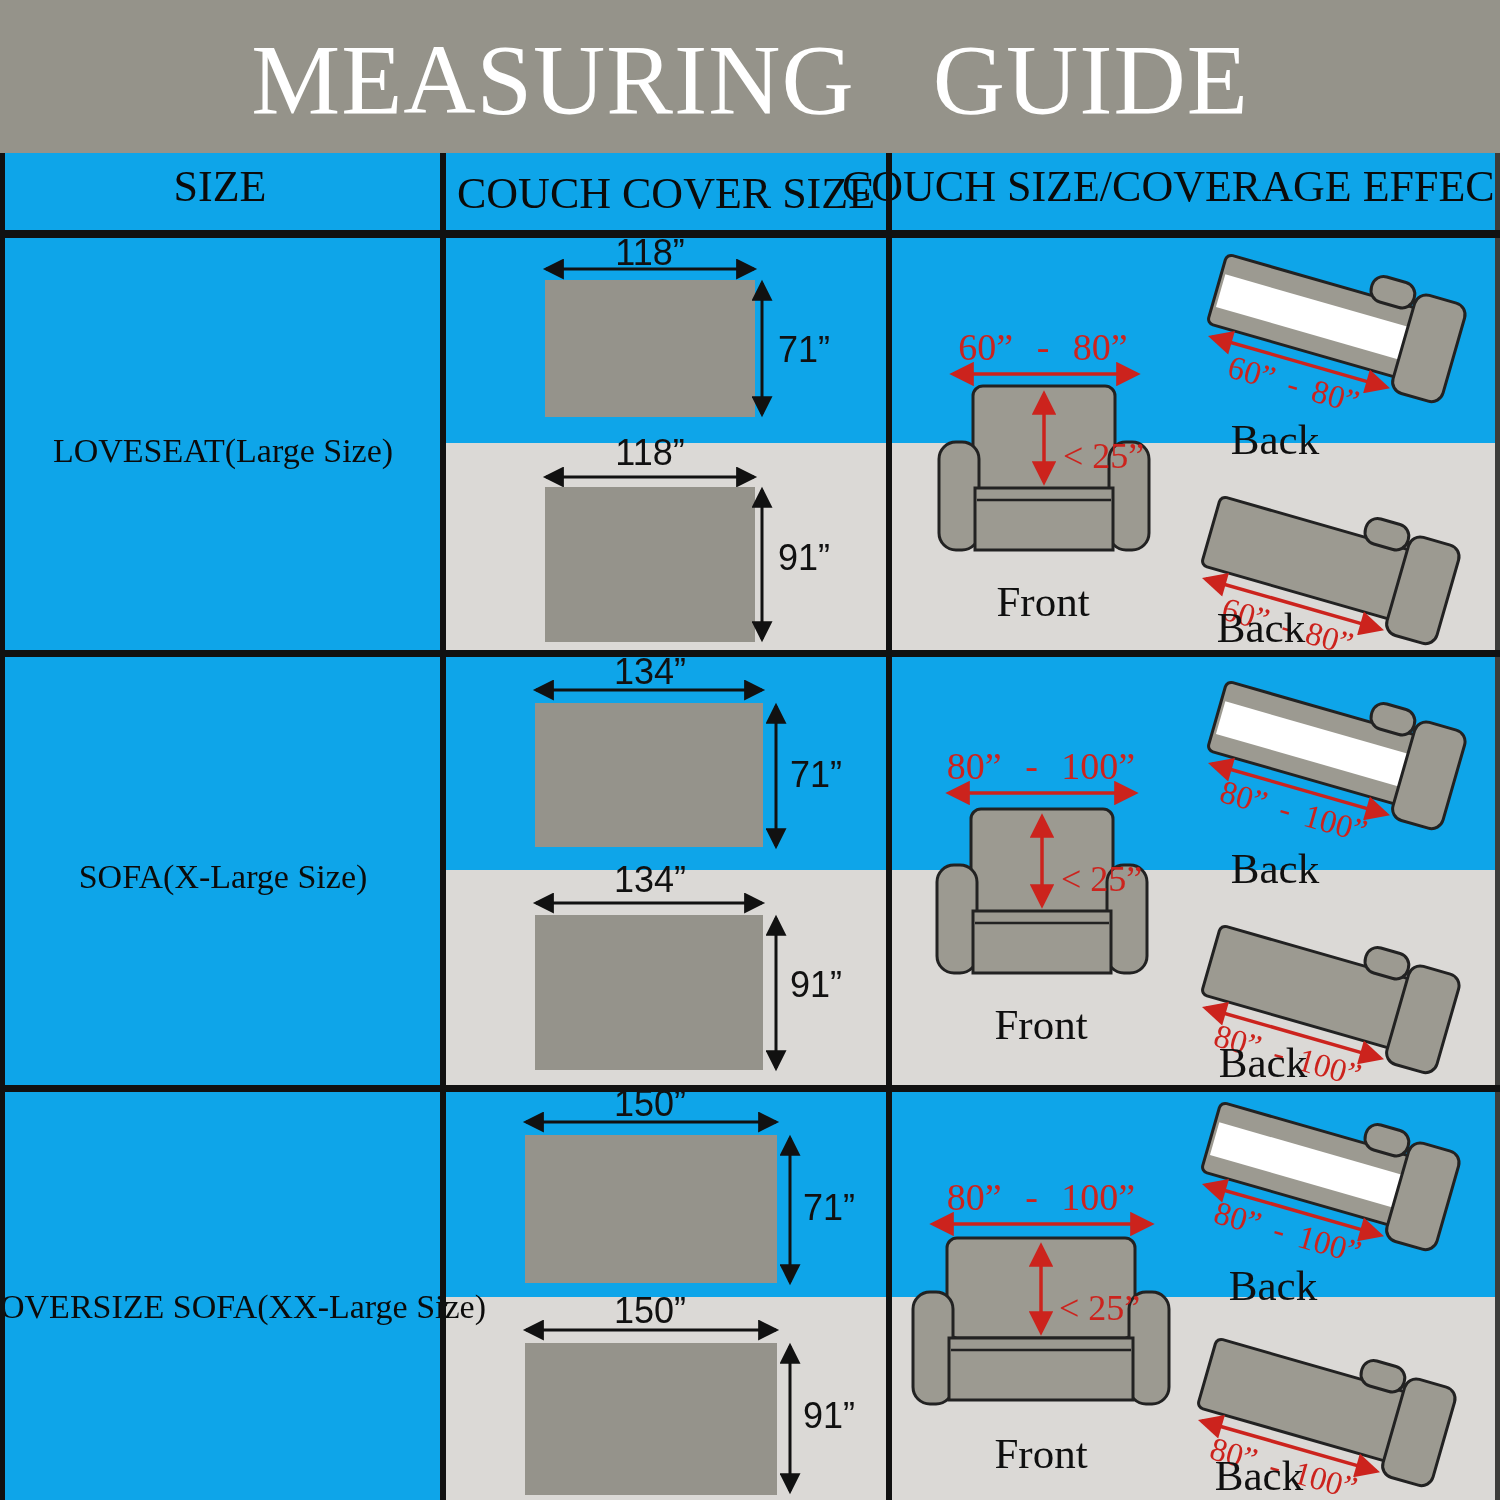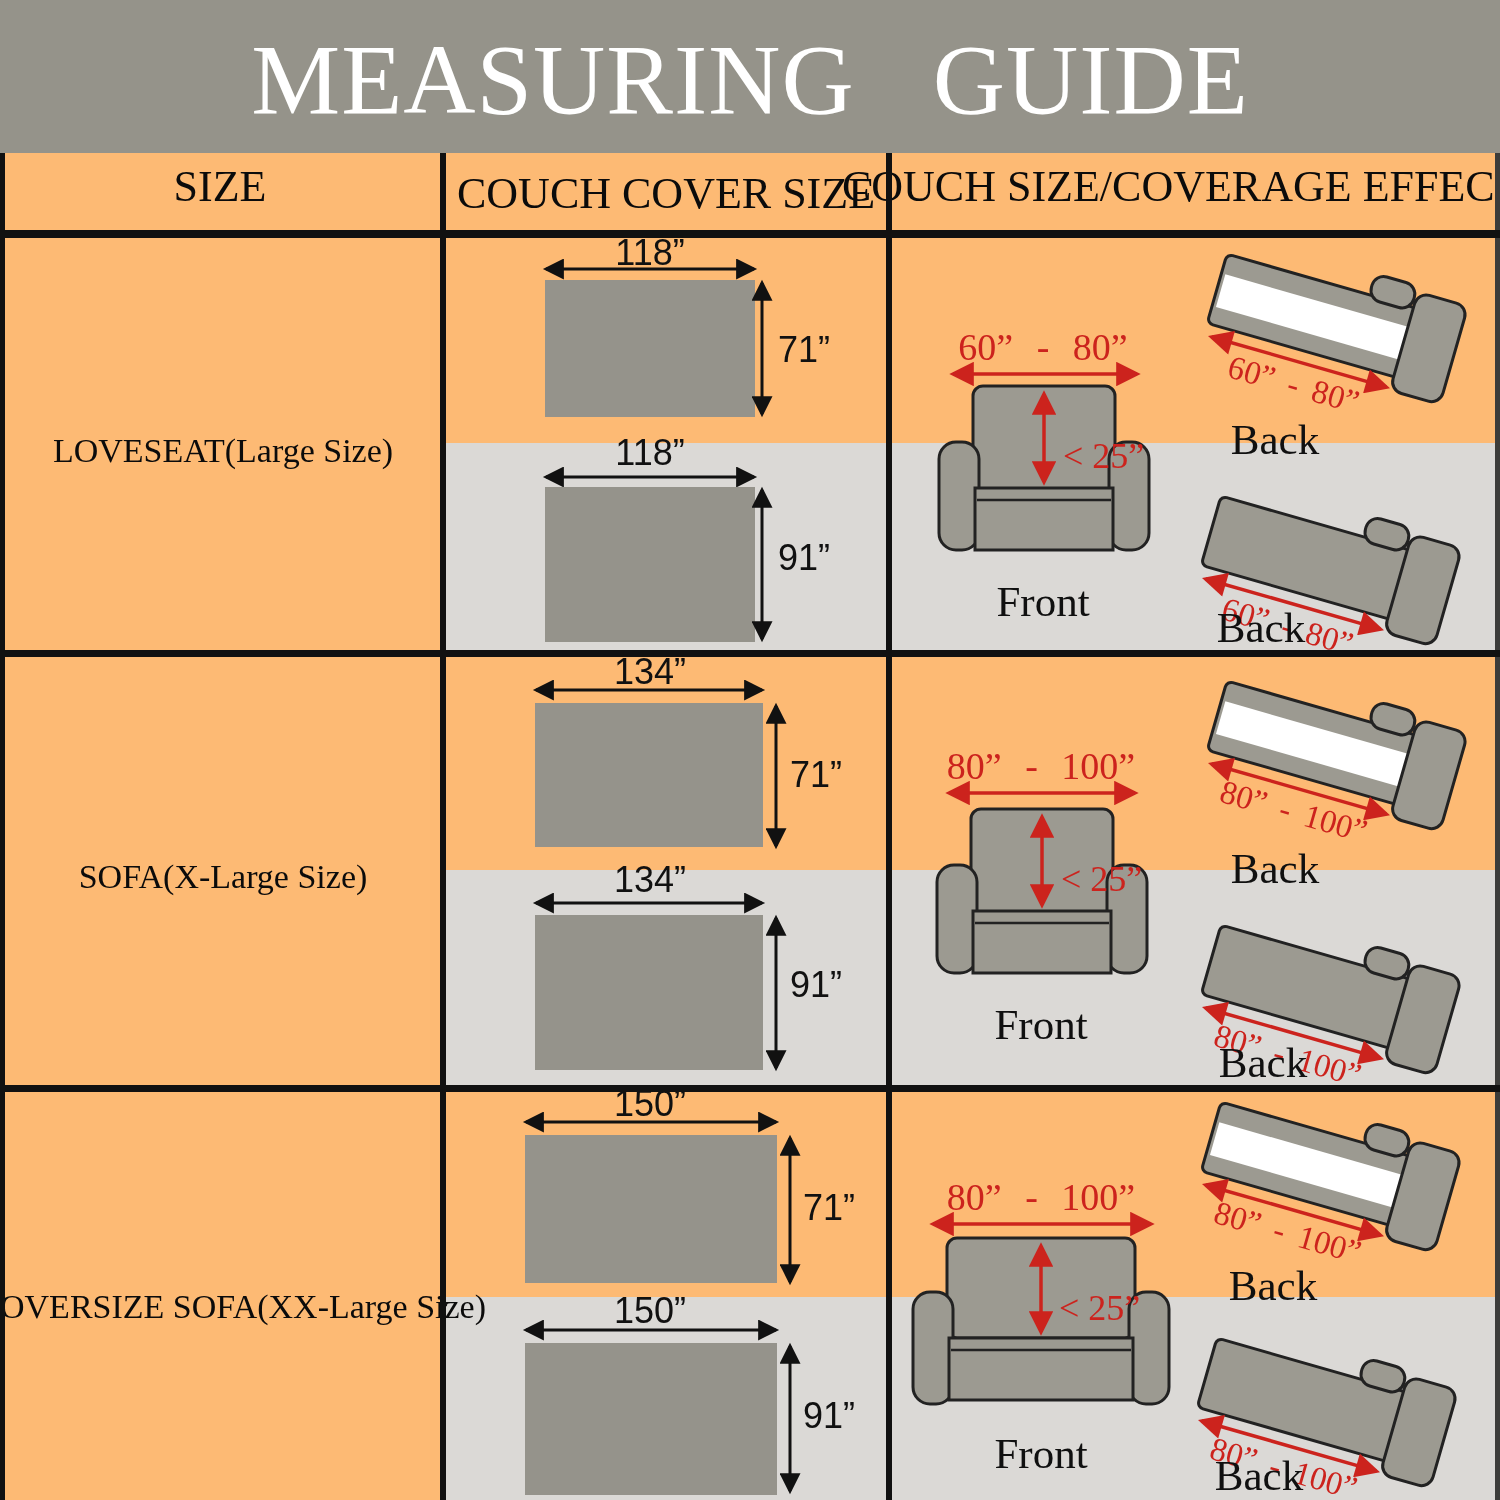--- a/index.html
+++ b/index.html
@@ -1,16 +1,16 @@
 <!DOCTYPE html>
 <html><head>
 <meta charset="utf-8">
 <style>
   html,body{margin:0;padding:0;background:#fff;}
-  .canvas{position:relative;width:1500px;height:1500px;background:#fdba74;overflow:hidden;
+  .canvas{position:relative;width:1500px;height:1500px;background:#0ea5e9;overflow:hidden;
           font-family:"Liberation Serif",serif;}
   
   .banner{position:absolute;left:0;top:0;width:1500px;height:153px;background:#95938a;
           display:flex;align-items:center;justify-content:center;}
   .banner h1{margin:0;padding-top:6px;color:#ffffff;font-size:100px;font-weight:400;
              letter-spacing:1px;word-spacing:52px;white-space:nowrap;}
   
   .colhead{position:absolute;top:153px;height:66px;display:flex;align-items:center;
            justify-content:center;font-size:44px;color:#0b0b0b;white-space:nowrap;}
   .ch-size{left:0;width:440px;}

